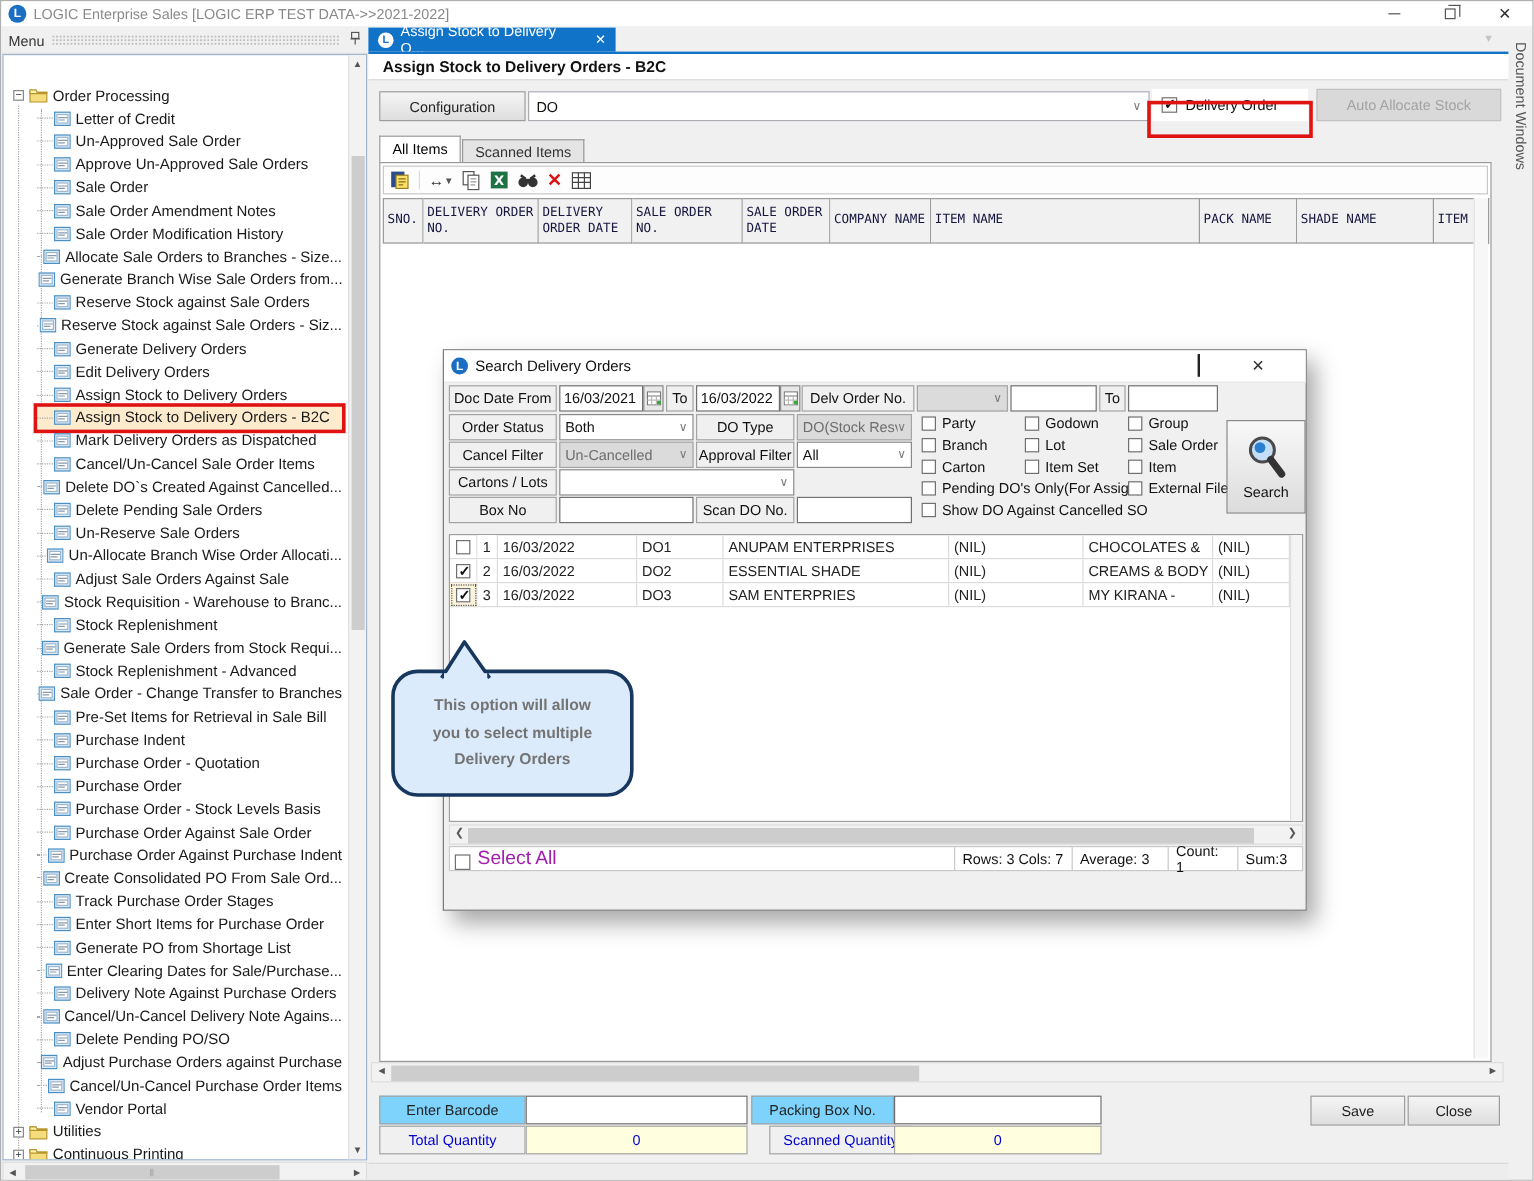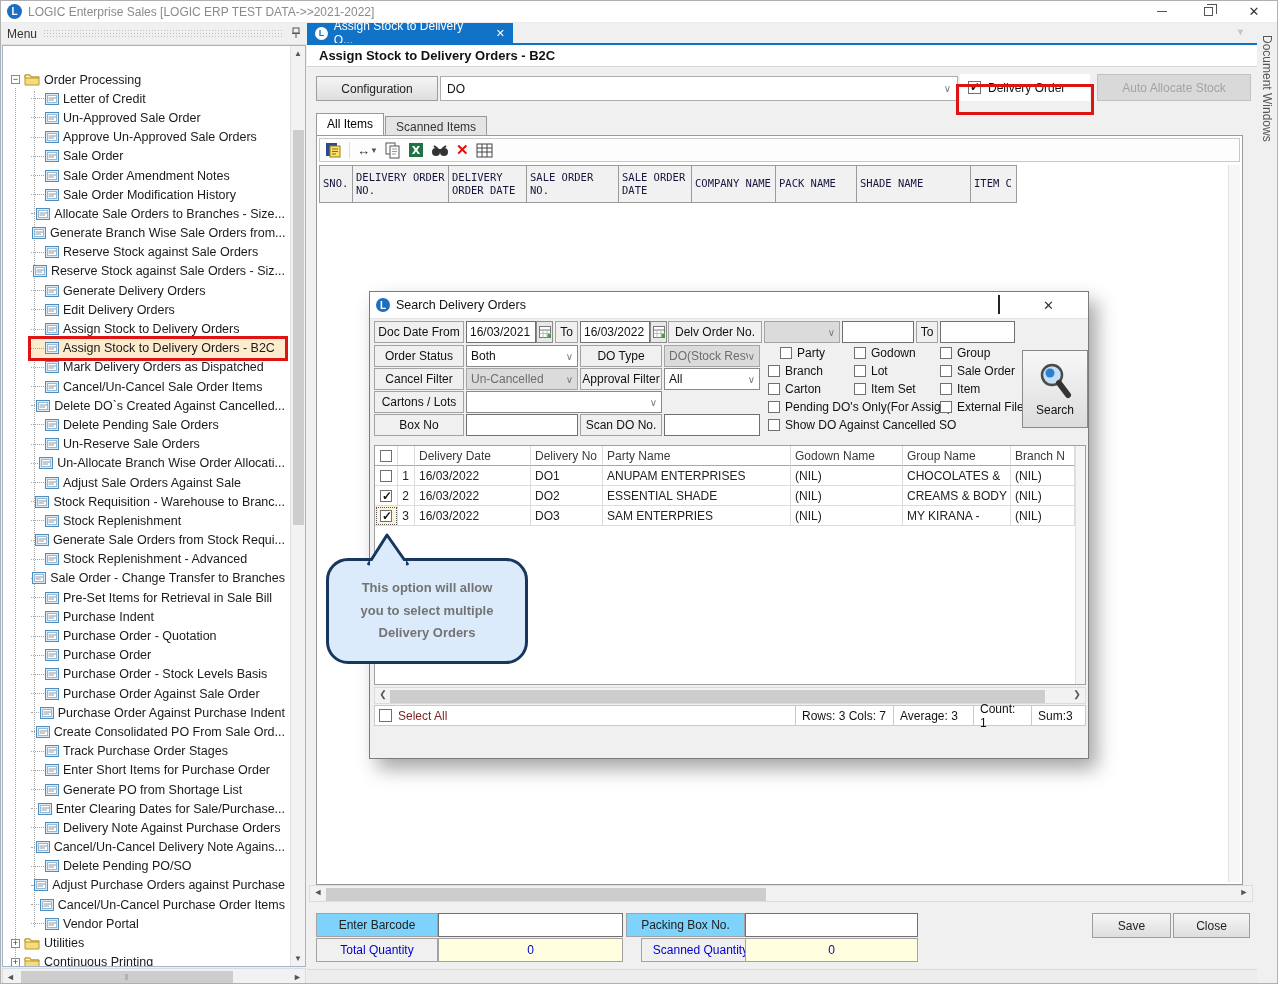--- a/index.html
+++ b/index.html
@@ -114,21 +114,21 @@
   .dg-cell { border-right:1px solid #dcdcdc; border-bottom:1px solid #dcdcdc; font-size:12px; color:#222; padding:2px 4px; white-space:nowrap; overflow:hidden; display:flex; align-items:center; }
   .dg-head .dg-cell { border-bottom:1px solid #a8a8a8; color:#3a3a3a; }
   .dg-cell.num { justify-content:flex-end; background:#fff; padding-right:5px; }
   .dg-cell.cbcell { justify-content:center; }
   .dg-cell.cbcell.focus { outline:1px dotted #555; outline-offset:-2px; background:#fcf4da; }
   .dlg-grid-vscroll { position:absolute; right:0; top:0; width:10px; height:100%; background:#f4f4f4; border-left:1px solid #e0e0e0; }
   .dlg-hscroll { position:absolute; left:4px; top:395px; width:712px; height:17px; background:#f2f2f2; border:1px solid #dcdcdc; }
   .dlg-hscroll .arr { position:absolute; top:1px; width:14px; height:13px; font-size:9px; color:#555; text-align:center; }
   .dlg-hscroll .thumb { position:absolute; left:15px; width:655px; top:2px; height:13px; background:#cdcdcd; }
   .dlg-statusrow { position:absolute; left:4px; top:413px; width:712px; height:21px; background:#fff; border:1px solid #c9c9c9; display:flex; align-items:center; }
-  .dlg-statusrow .sa { display:flex; align-items:flex-start; gap:6px; font-size:12px; padding-left:4px; color:#7f1d1d; }
+  .dlg-statusrow .sa { display:flex; align-items:flex-end; gap:6px; font-size:16px; padding-left:4px; color:#a21caf; }
   .statcell { position:absolute; top:0; height:100%; border-left:1px solid #c9c9c9; font-size:12px; color:#111; display:flex; align-items:center; padding:0 6px; }
   .dlg-bottom { position:absolute; left:0px; top:438px; width:720px; height:30px; border-top:1px solid #dcdcdc; }
   .dlg-bottom .sid { position:absolute; left:8px; top:6px; display:flex; align-items:center; gap:6px; font-size:12px; color:#111; }
   .okbtn,.cancelbtn { position:absolute; top:3px; height:23px; background:linear-gradient(#f3f3f3,#dedede); border:1px solid #9d9d9d; font-size:12px; display:flex; align-items:center; justify-content:center; color:#111; }
   .okbtn { left:578px; width:66px; }
   .cancelbtn { left:650px; width:66px; }
 
   
   .callout { position:absolute; left:325px; top:557px; width:202px; height:106px; background:#dcebfb; border:3px solid #17375e; border-radius:22px; display:flex; flex-direction:column; align-items:center; justify-content:center; z-index:40; }
   .callout .cl-line { color:#737373; font-weight:bold; font-size:13px; line-height:1.75; }
@@ -832,20 +832,21 @@
             </svg>
         </span>
       </div>
       <div class="grid-header" id="main-grid-header">
           <div class="gh-cell" style="width: 34px;">SNO.</div>
           <div class="gh-cell" style="width: 96px;">DELIVERY ORDER NO.</div>
           <div class="gh-cell" style="width: 78px;">DELIVERY ORDER DATE</div>
           <div class="gh-cell" style="width: 92px;">SALE ORDER NO.</div>
           <div class="gh-cell" style="width: 73px;">SALE ORDER DATE</div>
           <div class="gh-cell" style="width: 84px;">COMPANY NAME</div>
+          <div class="gh-cell" style="width: 224px;">ITEM NAME</div>
           <div class="gh-cell" style="width: 81px;">PACK NAME</div>
           <div class="gh-cell" style="width: 114px;">SHADE NAME</div>
           <div class="gh-cell" style="width: 46px;">ITEM C</div>
         </div>
       <div class="main-vscroll"></div>
     </div>
 
     <div class="main-hscroll">
       <span class="arr" style="left:1px;">◄</span>
       <div class="thumb"></div>
@@ -936,21 +937,21 @@
     <div class="dlg-select" style="left:96px; top:99px; width:196px;">
         <span class="combo-arrow">∨</span>
       </div>
 
     <div class="dlg-label" style="left:4px; top:122px; width:90px;">Box No</div>
     <input class="dlg-input" style="left: 96px; top: 122px; width: 112px;">
     <div class="dlg-label" style="left:210px; top:122px; width:82px;">Scan DO No.</div>
     <input class="dlg-input" style="left: 294px; top: 122px; width: 96px;">
 
     <div id="dlg-checks">
-        <div class="dlg-check" style="left: 410px; top: 54px;">
+        <div class="dlg-check" style="left: 398px; top: 54px;">
           <span class="cb"></span>
           <span>Party</span>
         </div>
         <div class="dlg-check" style="left: 484px; top: 54px;">
           <span class="cb"></span>
           <span>Godown</span>
         </div>
         <div class="dlg-check" style="left: 570px; top: 54px;">
           <span class="cb"></span>
           <span>Group</span>
@@ -997,32 +998,20 @@
       <svg width="36" height="38" viewBox="0 0 36 38">
         <circle cx="15" cy="13" r="10" fill="#c4def5" stroke="#4a4a4a" stroke-width="2.5"></circle>
         <circle cx="13" cy="11" r="4.5" fill="#2b7fd0"></circle>
         <line x1="22" y1="21" x2="31" y2="33" stroke="#333" stroke-width="6" stroke-linecap="round"></line>
       </svg>
       <span>Search</span>
     </div>
 
     <div class="dlg-grid">
       <div id="dlg-grid-rows">
-          <div class="dg-row dg-head">
-            <div class="dg-cell cbcell" style="width: 23px;">
-              <span class="cb" style="width: 12px; height: 12px;"></span>
-            </div>
-            <div class="dg-cell" style="width: 17px;"></div>
-            <div class="dg-cell" style="width: 116px;">Delivery Date</div>
-            <div class="dg-cell" style="width: 72px;">Delivery No</div>
-            <div class="dg-cell" style="width: 188px;">Party Name</div>
-            <div class="dg-cell" style="width: 112px;">Godown Name</div>
-            <div class="dg-cell" style="width: 108px;">Group Name</div>
-            <div class="dg-cell" style="width: 64px;">Branch N</div>
-          </div>
           <div class="dg-row">
             <div class="dg-cell cbcell" style="width: 23px;">
               <span class="cb" style="width: 12px; height: 12px;"></span>
             </div>
             <div class="dg-cell num" style="width: 17px;">1</div>
             <div class="dg-cell" style="width: 116px;">16/03/2022</div>
             <div class="dg-cell" style="width: 72px;">DO1</div>
             <div class="dg-cell" style="width: 188px;">ANUPAM ENTERPRISES</div>
             <div class="dg-cell" style="width: 112px;">(NIL)</div>
             <div class="dg-cell" style="width: 108px;">CHOCOLATES &amp;</div>

